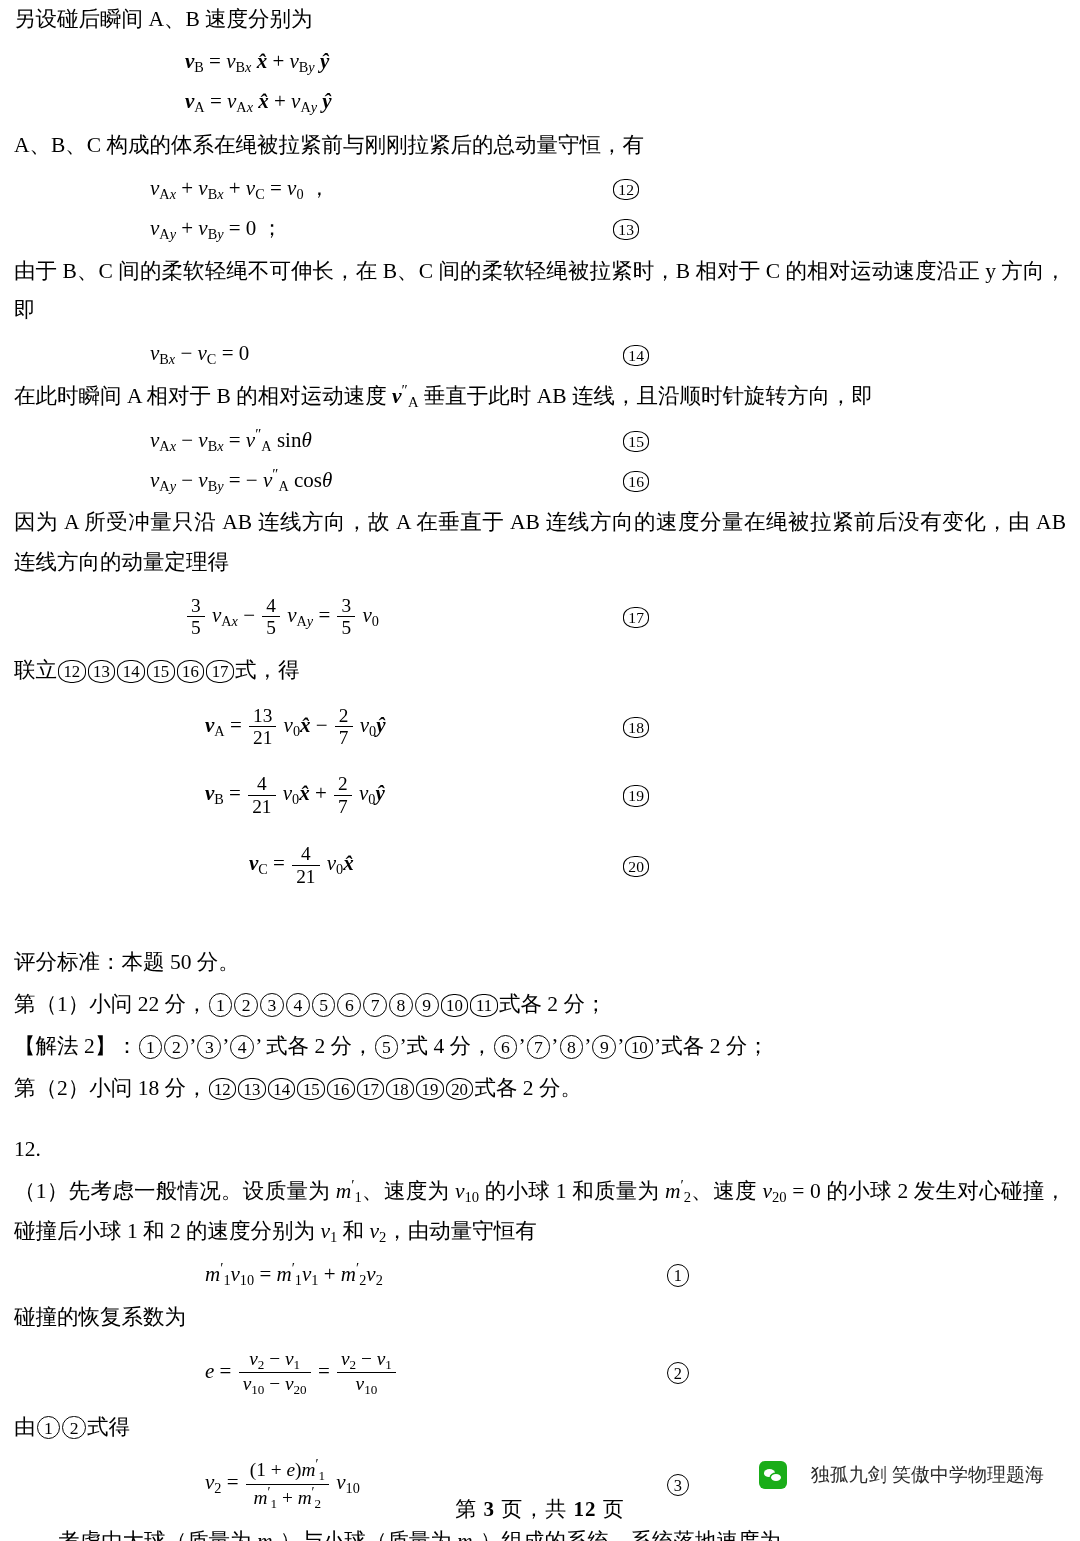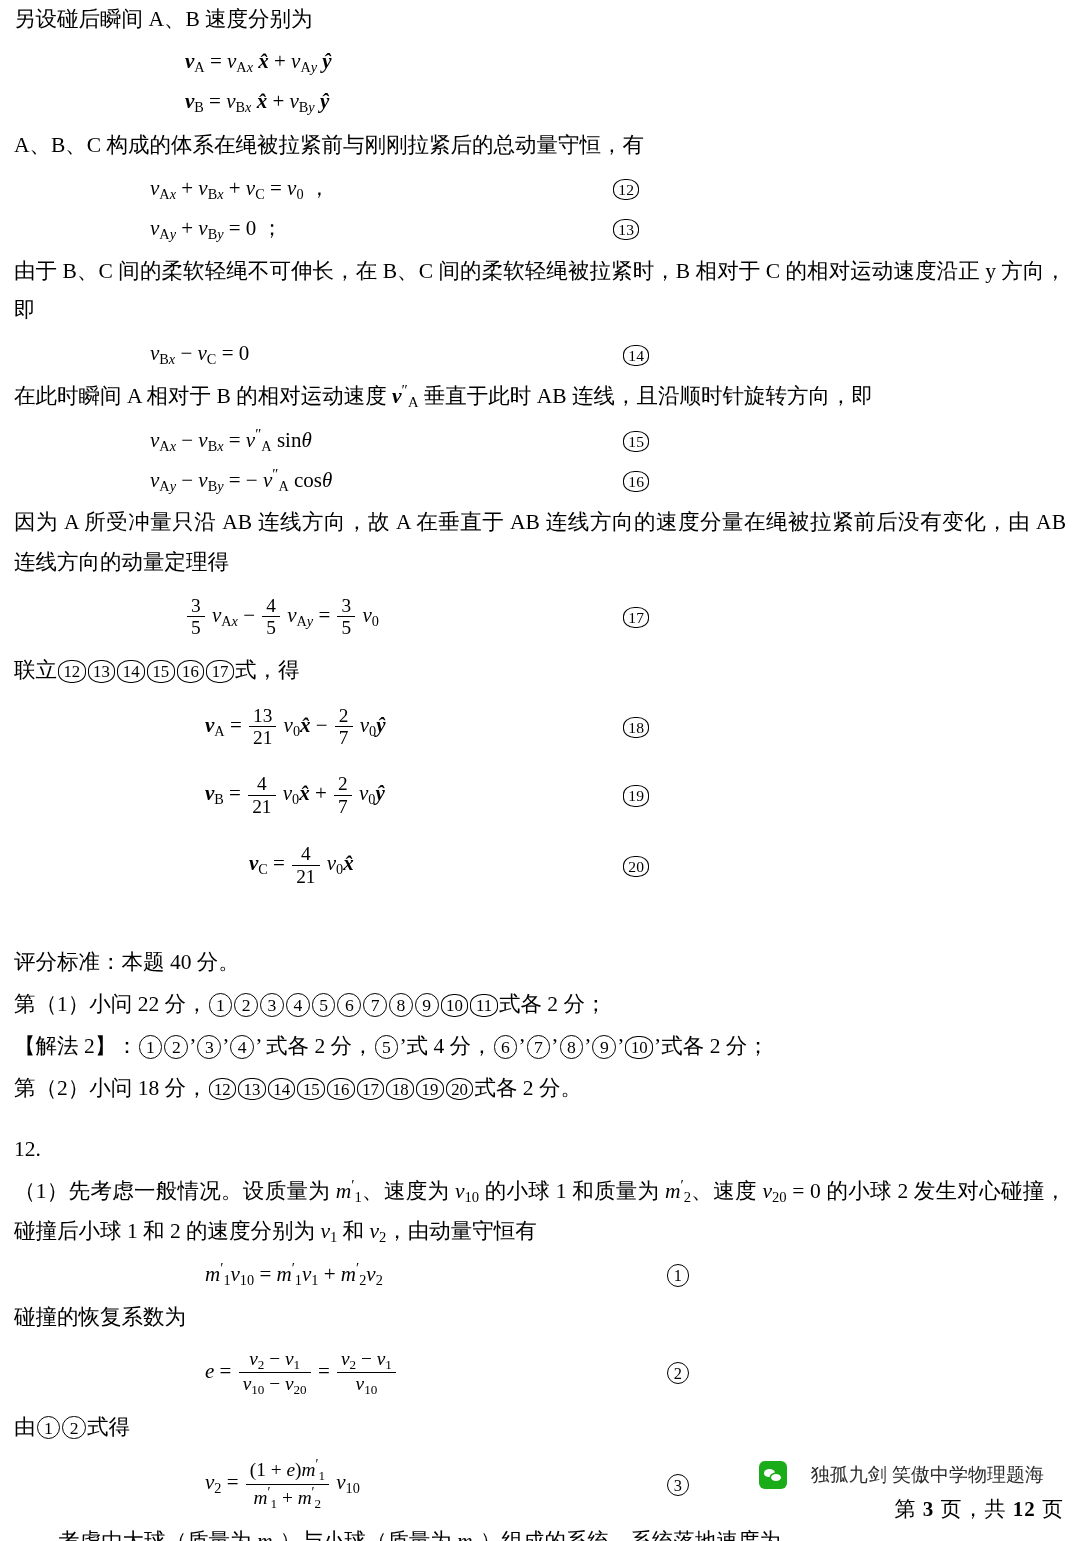--- a/index.html
+++ b/index.html
@@ -103,23 +103,23 @@
   .scoring {
     margin: 0 14px;
     font-size: 21.5px;
     line-height: 1.92;
   }
   .gap-lg { height: 42px; }
   .gap-md { height: 20px; }
   .footer {
     position: absolute;
     left: 0;
-    right: 16px;
+    right: 0;
     bottom: 18px;
-    text-align: right;
+    text-align: center;
     font-size: 21px;
     letter-spacing: 1px;
   }
   .footer b { font-weight: bold; }
   .watermark {
     position: absolute;
     right: 36px;
     bottom: 52px;
     display: flex;
     align-items: center;
@@ -159,34 +159,34 @@
 <body>
 
 <div class="page">
 
   <div class="body-text">
     <p class="para">另设碰后瞬间 A、B 速度分别为</p>
   </div>
 
   <div class="eqrow">
     <div class="eqbody deep">
+      <span class="mb">v</span><span class="sub">B</span> =
+      <span class="m">v</span><span class="sub">B<span style="font-style:italic">x</span></span>
+      <span class="mb">x̂</span> +
+      <span class="m">v</span><span class="sub">B<span style="font-style:italic">y</span></span>
+      <span class="mb">ŷ</span>
+    </div>
+  </div>
+
+  <div class="eqrow">
+    <div class="eqbody deep">
       <span class="mb">v</span><span class="sub">A</span> =
       <span class="m">v</span><span class="sub">A<span style="font-style:italic">x</span></span>
       <span class="mb">x̂</span> +
       <span class="m">v</span><span class="sub">A<span style="font-style:italic">y</span></span>
-      <span class="mb">ŷ</span>
-    </div>
-  </div>
-
-  <div class="eqrow">
-    <div class="eqbody deep">
-      <span class="mb">v</span><span class="sub">B</span> =
-      <span class="m">v</span><span class="sub">B<span style="font-style:italic">x</span></span>
-      <span class="mb">x̂</span> +
-      <span class="m">v</span><span class="sub">B<span style="font-style:italic">y</span></span>
       <span class="mb">ŷ</span>
     </div>
   </div>
 
   <div class="body-text">
     <p class="para">A、B、C 构成的体系在绳被拉紧前与刚刚拉紧后的总动量守恒，有</p>
   </div>
 
   <div class="eqrow">
     <div class="eqbody">
@@ -309,21 +309,21 @@
       <span class="m">v</span><span class="sub">0</span><span class="mb">x̂</span>
     </div>
     <div class="eqtag t3">
       <span class="circled wide">20</span>
     </div>
   </div>
 
   <div class="gap-lg"></div>
 
   <div class="scoring">
-    <p class="para">评分标准：本题 40 分。</p>
+    <p class="para">评分标准：本题 50 分。</p>
     <p class="para">
       <span>第（1）小问 22 分，</span><span class="circled">1</span><span class="circled">2</span><span class="circled">3</span><span class="circled">4</span><span class="circled">5</span><span class="circled">6</span><span class="circled">7</span><span class="circled">8</span><span class="circled">9</span><span class="circled wide">10</span><span class="circled wide">11</span><span>式各 2 分；</span>
     </p>
     <p class="para">
       <span>【解法 2】：</span><span class="circled">1</span><span class="circled">2</span>’<span class="circled">3</span>’<span class="circled">4</span>’ <span>式各 2 分，</span><span class="circled">5</span><span>’式 4 分，</span><span class="circled">6</span>’<span class="circled">7</span>’<span class="circled">8</span>’<span class="circled">9</span>’<span class="circled wide">10</span><span>’式各 2 分；</span>
     </p>
     <p class="para">
       <span>第（2）小问 18 分，</span><span class="circled wide">12</span><span class="circled wide">13</span><span class="circled wide">14</span><span class="circled wide">15</span><span class="circled wide">16</span><span class="circled wide">17</span><span class="circled wide">18</span><span class="circled wide">19</span><span class="circled wide">20</span><span>式各 2 分。</span>
     </p>
   </div>

